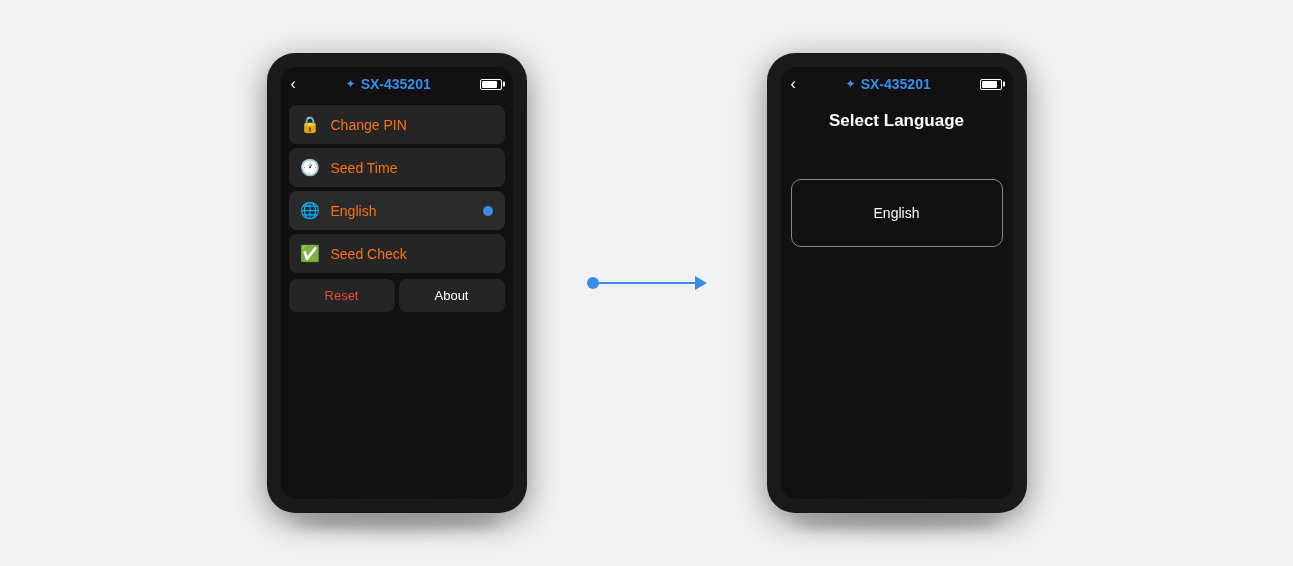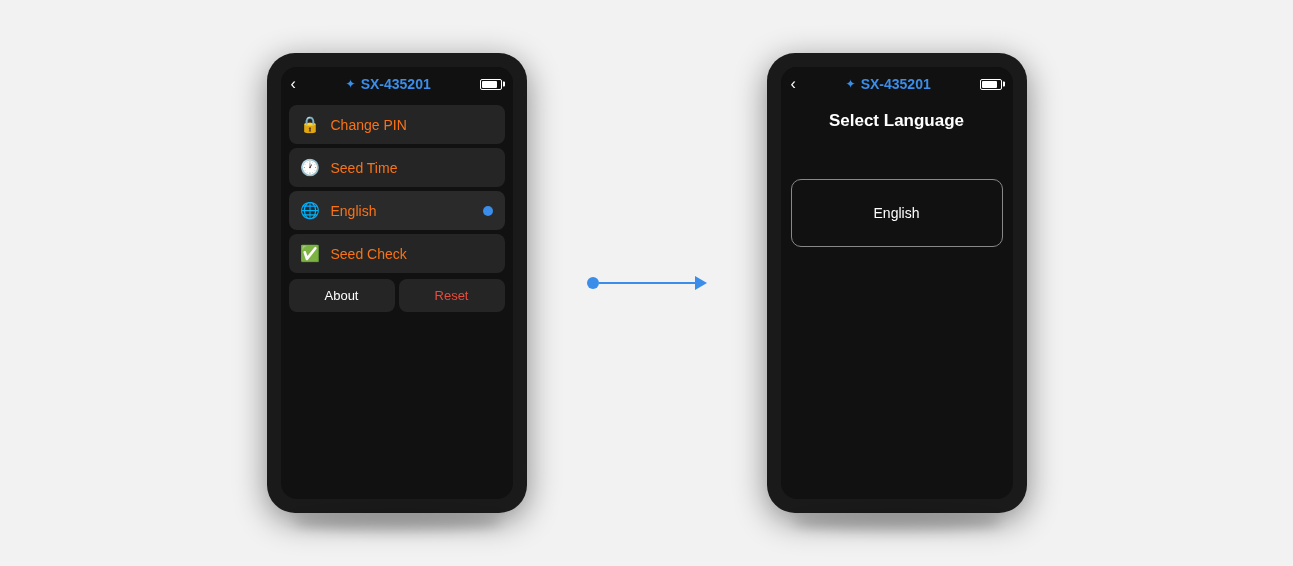--- a/index.html
+++ b/index.html
@@ -307,25 +307,25 @@
           <span class="label">English</span>
           <div class="language-dot"></div>
         </div>
 
         <div class="menu-item">
           <span class="icon">✅</span>
           <span class="label">Seed Check</span>
         </div>
 
         <div class="bottom-row">
+          <div class="bottom-btn reset">
+            <span>Reset</span>
+          </div>
           <div class="bottom-btn about">
             <span>About</span>
-          </div>
-          <div class="bottom-btn reset">
-            <span>Reset</span>
           </div>
         </div>
 
       </div>
     </div>
   </div>
 
   <div class="arrow-connector">
     <div class="arrow-dot"></div>
     <div class="arrow-line"></div>

